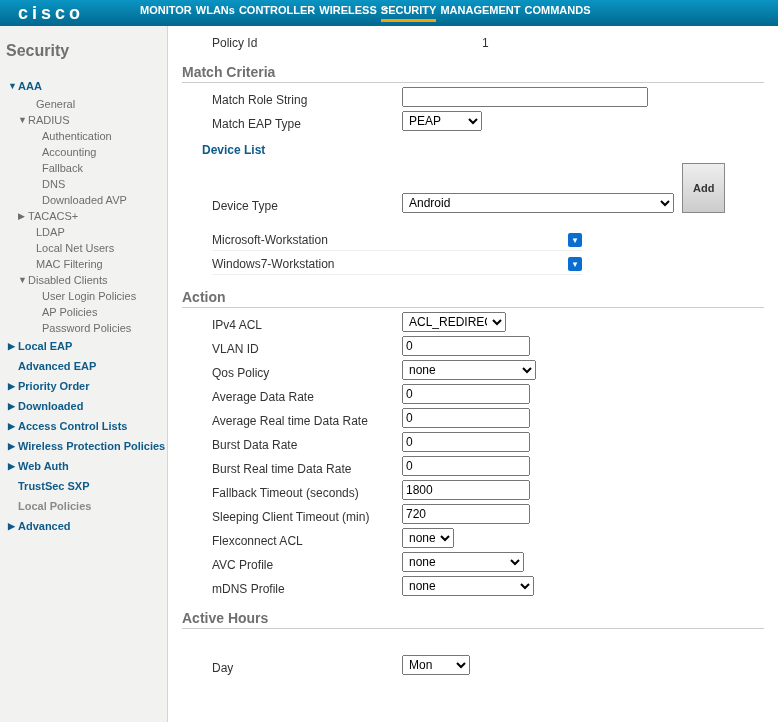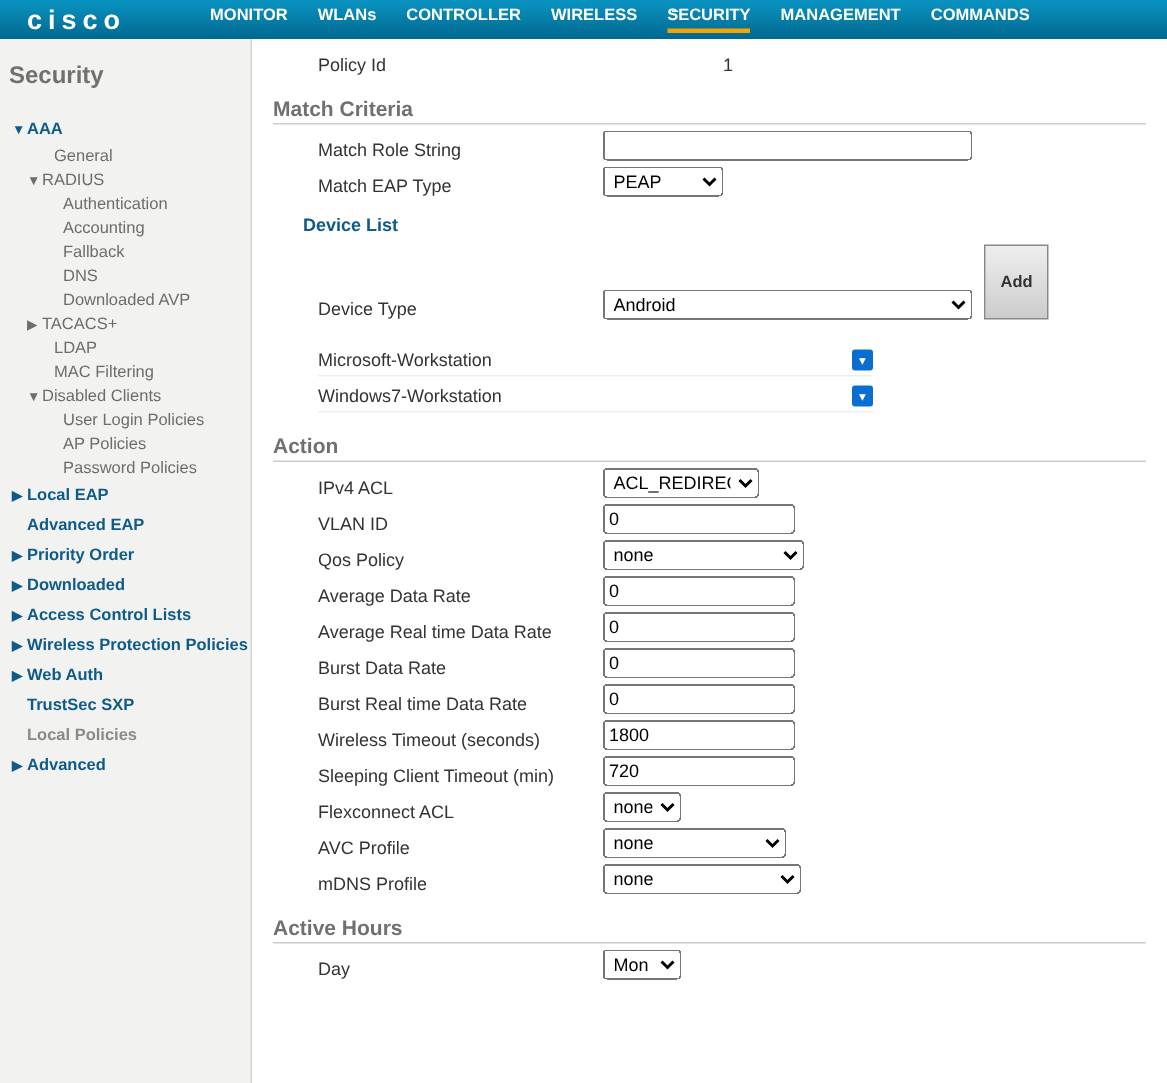--- a/index.html
+++ b/index.html
@@ -19,21 +19,21 @@
 .brand {
   font-family: Arial, sans-serif;
   font-weight: bold;
   letter-spacing: 4px;
   font-size: 18px;
   text-transform: lowercase;
   margin-right: 56px;
 }
 .nav {
   display: flex;
-  gap: 20px;
+  gap: 4px;
 }
 .nav-item {
   color: #fff;
   font-size: 11px;
   font-weight: bold;
   cursor: pointer;
   text-decoration: underline;
   text-underline-offset: -6px;
   text-decoration-color: transparent;
   padding-bottom: 3px;
@@ -201,20 +201,21 @@
             <span class="leaf">Accounting</span>
             <span class="leaf">Fallback</span>
             <span class="leaf">DNS</span>
             <span class="leaf">Downloaded AVP</span>
           </div>
           <div class="node">
             <span class="arrow">▶</span>
             <span>TACACS+</span>
           </div>
           <span class="leaf">LDAP</span>
+          <span class="leaf">Local Net Users</span>
           <span class="leaf">MAC Filtering</span>
           <div class="node">
             <span class="arrow">▼</span>
             <span>Disabled Clients</span>
           </div>
           <div class="sub2">
             <span class="leaf">User Login Policies</span>
             <span class="leaf">AP Policies</span>
             <span class="leaf">Password Policies</span>
           </div>
@@ -280,21 +281,21 @@
         <select style="width:80px;">
           <option>PEAP</option>
         </select>
       </span>
     </div>
 
     <div class="sub-head">Device List</div>
     <div class="row" style="padding-left:30px;">
       <span class="label">Device Type</span>
       <span class="control">
-        <select style="width:246px;">
+        <select style="width:272px;">
           <option>Android</option>
         </select>
       </span>
       <button class="add-btn">Add</button>
     </div>
     <div style="height:10px"></div>
     <div id="device-rows">
         <div class="device-row">
           <span>Microsoft-Workstation</span>
           <span class="dd-icon">▾</span>
@@ -329,21 +330,21 @@
         </div>
         <div class="row">
           <span class="label">Burst Data Rate</span>
           <span class="control"><input type="text" class="text-num" value="0" style=""></span>
         </div>
         <div class="row">
           <span class="label">Burst Real time Data Rate</span>
           <span class="control"><input type="text" class="text-num" value="0" style=""></span>
         </div>
         <div class="row">
-          <span class="label">Wireless Timeout (seconds)</span>
+          <span class="label">Fallback Timeout (seconds)</span>
           <span class="control"><input type="text" class="text-num" value="1800" style=""></span>
         </div>
         <div class="row">
           <span class="label">Sleeping Client Timeout (min)</span>
           <span class="control"><input type="text" class="text-num" value="720" style=""></span>
         </div>
         <div class="row">
           <span class="label">Flexconnect ACL</span>
           <span class="control"><select style="width: 52px;"><option>none</option></select></span>
         </div>
@@ -354,20 +355,20 @@
         <div class="row">
           <span class="label">mDNS Profile</span>
           <span class="control"><select style="width: 132px;"><option>none</option></select></span>
         </div>
       </div>
 
     <div class="section-head">Active Hours</div>
     <div class="row">
       <span class="label">Day</span>
       <span class="control">
-        <select style="width:52px;">
+        <select style="width:68px;margin-top:22px;">
           <option>Mon</option>
         </select>
       </span>
     </div>
 
   </div>
 </div>
 
 </body></html>

